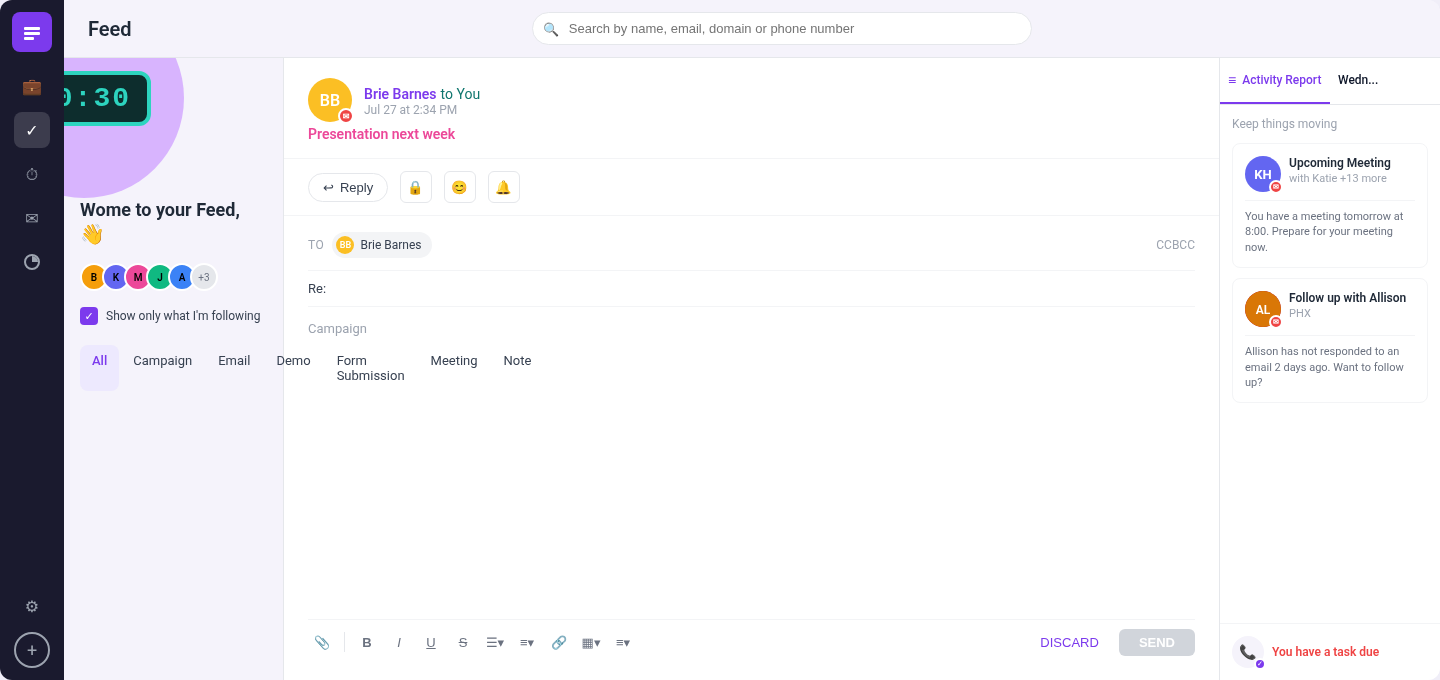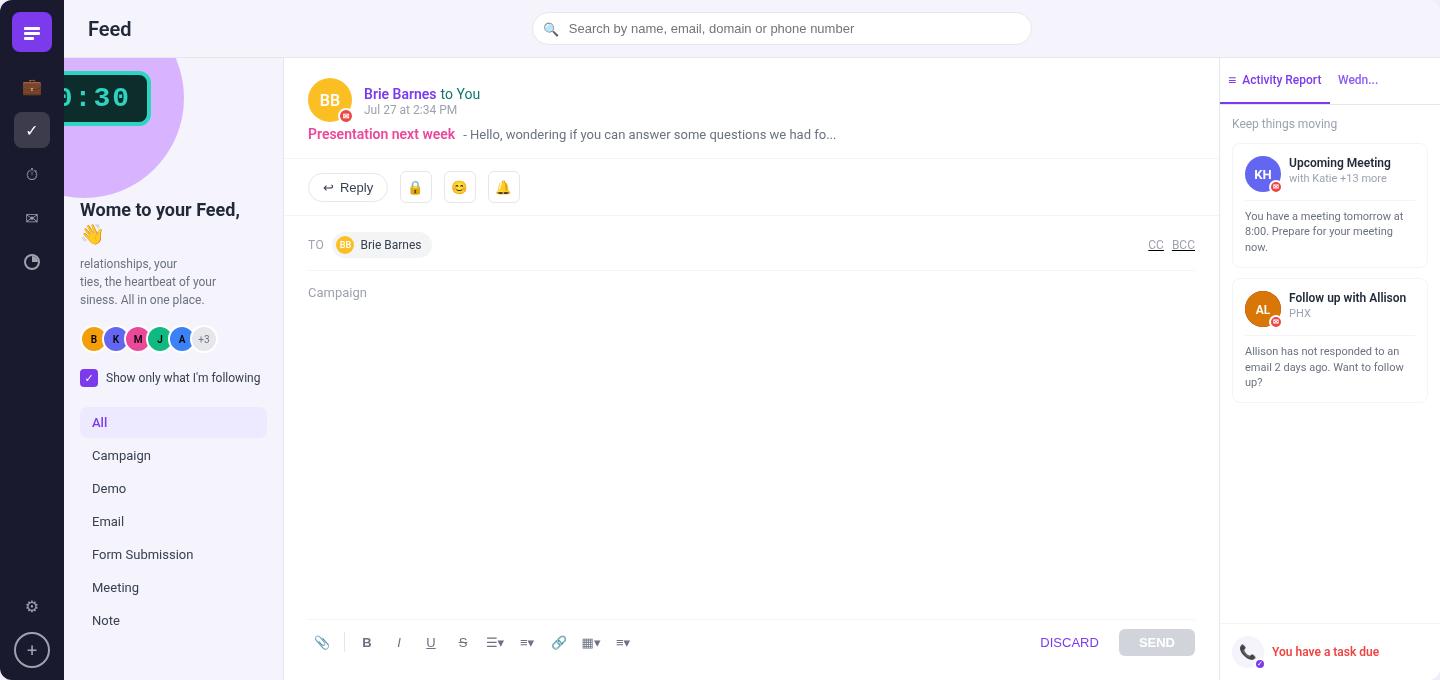--- a/index.html
+++ b/index.html
@@ -228,21 +228,21 @@
       justify-content: center;
       color: white;
       font-size: 11px;
     }
     .checkbox-label {
       font-size: 12px;
       color: #374151;
     }
 
     
-    .nav-section { display: flex; flex-direction: column; gap: 2px; margin-top: 8px; }
+    .nav-section { display: flex; flex-direction: row; gap: 2px; margin-top: 8px; }
     .nav-item {
       padding: 8px 12px;
       border-radius: 8px;
       font-size: 13px;
       color: #374151;
       cursor: pointer;
     }
     .nav-item.active { background: #ede9fe; color: #7c3aed; font-weight: 500; }
 
     
@@ -393,23 +393,21 @@
       background: #fbbf24;
       display: flex;
       align-items: center;
       justify-content: center;
       font-size: 9px;
       color: white;
       font-weight: 600;
     }
     .cc-bcc-row {
       display: flex;
-      gap: 8px;
       margin-left: auto;
-      text-decoration: underline;
     }
     .cc-label, .bcc-label {
       font-size: 12px;
       color: #9ca3af;
       cursor: pointer;
     }
 
     .re-row {
       display: flex;
       align-items: center;
@@ -488,21 +486,21 @@
     }
     .right-tabs {
       display: flex;
       border-bottom: 1px solid #e5e7eb;
     }
     .right-tab {
       flex: 1;
       padding: 14px 8px;
       font-size: 12px;
       font-weight: 500;
-      color: #8b5cf6;
+      color: #0f172a;
       cursor: pointer;
       display: flex;
       align-items: center;
       gap: 6px;
       border-bottom: 2px solid transparent;
     }
     .right-tab.active {
       color: #7c3aed;
       border-bottom-color: #7c3aed;
     }
@@ -664,46 +662,41 @@
           <span class="clock-time">10:30</span>
         </div>
       </div>
 
       <div class="welcome-text">
         <div class="welcome-heading">
           <span>W<span>ome to your Feed,</span></span>
           <br>
           <span class="welcome-emoji">👋</span>
         </div>
-        <p class="welcome-desc">
-          <span>relationships, your</span><br>
-          <span>ties, the heartbeat of your</span><br>
-          <span>siness. All in one place.</span>
-        </p>
       </div>
 
       <div class="avatars-row">
         <div class="avatar" style="background:#f59e0b">B</div>
         <div class="avatar" style="background:#6366f1">K</div>
         <div class="avatar" style="background:#ec4899">M</div>
         <div class="avatar" style="background:#10b981">J</div>
         <div class="avatar" style="background:#3b82f6">A</div>
         <div class="avatar-count">+3</div>
       </div>
 
       <div class="checkbox-row">
         <div class="checkbox-custom">✓</div>
         <span class="checkbox-label">Show only what I'm following</span>
       </div>
 
       <div class="nav-section">
         <div class="nav-item active">All</div>
         <div class="nav-item">Campaign</div>
+        <div class="nav-item">Email</div>
         <div class="nav-item">Demo</div>
-        <div class="nav-item">Email</div>
         <div class="nav-item">Form Submission</div>
         <div class="nav-item">Meeting</div>
         <div class="nav-item">Note</div>
       </div>
     </div>
 
     <div class="center-panel">
 
       <div class="email-header">
         <div class="email-from-row">
@@ -716,21 +709,20 @@
           <div>
             <div>
               <span class="email-from-name">Brie Barnes</span>
               <span class="email-to"> <span>to You</span></span>
             </div>
             <div class="email-date">Jul 27 at 2:34 PM</div>
           </div>
         </div>
         <div class="email-subject-row">
           <span class="email-subject">Presentation next week</span>
-          <span class="email-preview">- Hello, wondering if you can answer some questions we had fo...</span>
         </div>
       </div>
 
       <div class="email-actions">
         <button class="action-btn">
           <span>↩</span>
           <span>Reply</span>
         </button>
         <button class="action-icon-btn">
           <span>🔒</span>
@@ -749,20 +741,23 @@
           <div class="recipient-chip">
             <div class="recipient-chip-avatar">BB</div>
             <span>Brie Barnes</span>
           </div>
           <div class="cc-bcc-row">
             <span class="cc-label">CC</span>
             <span class="bcc-label">BCC</span>
           </div>
         </div>
 
+        <div class="re-row">
+          <span class="re-label">Re:</span>
+        </div>
 
         <div class="message-area" contenteditable="true" style="">
           <span class="message-placeholder">Campaign</span>
         </div>
 
         <div class="editor-toolbar">
           <button class="toolbar-btn">📎</button>
           <div class="toolbar-sep"></div>
           <button class="toolbar-btn" style="font-weight:700">B</button>
           <button class="toolbar-btn" style="font-style:italic">I</button>

